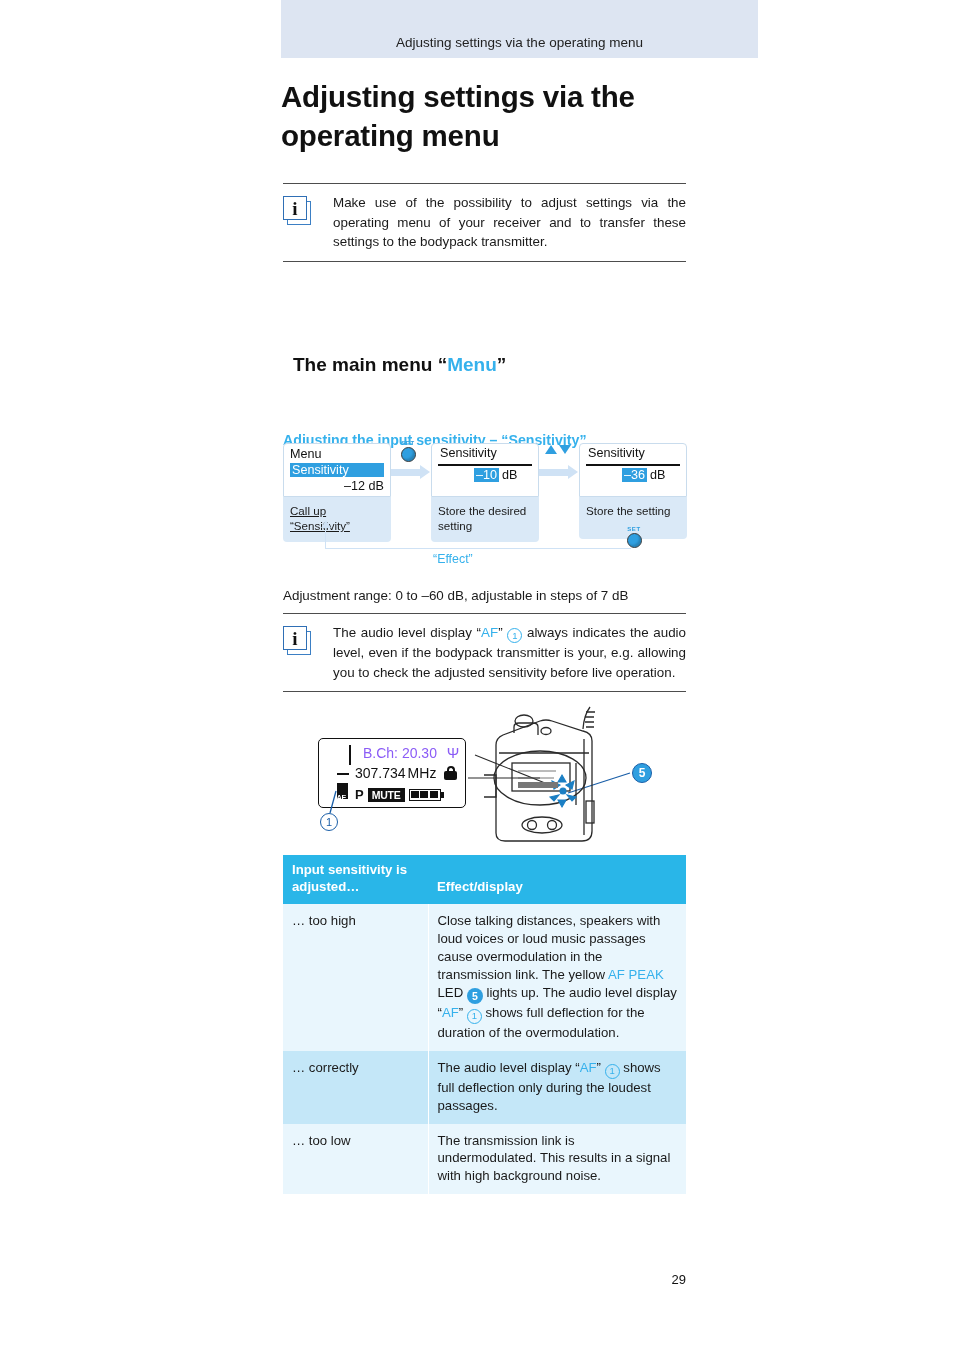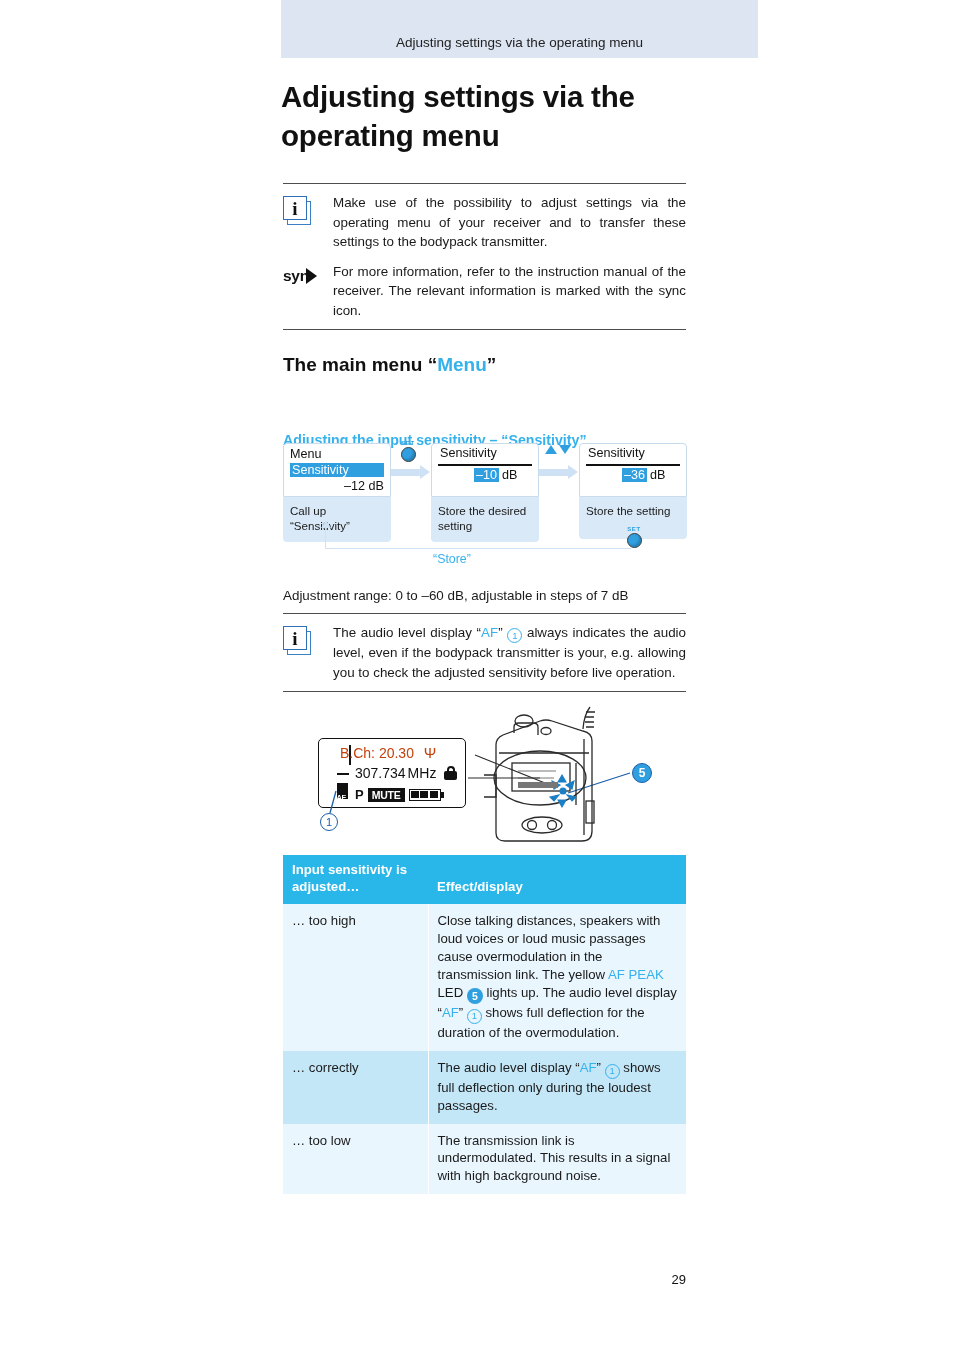--- a/index.html
+++ b/index.html
@@ -70,21 +70,21 @@
   }
   .icon-sync .tri {
     width: 0; height: 0; margin-left: -3px;
     border-left: 11px solid #111;
     border-top: 8px solid transparent;
     border-bottom: 8px solid transparent;
   }
 
   
   h2.sec {
-    position: absolute; left: 283px; margin: 0;
+    position: absolute; left: 293px; margin: 0;
     font-size: 19px; font-weight: bold; color: #111;
   }
   h2.sec .blue { color: #35b1ec; }
   h3.sub {
     position: absolute; left: 283px; margin: 0;
     font-size: 14.2px; font-weight: bold; color: #35b1ec;
   }
 
   
   .flow { position: absolute; left: 283px; top: 443px; width: 405px; height: 130px; }
@@ -150,21 +150,21 @@
   }
 
   
   .figure { position: absolute; left: 300px; top: 705px; width: 390px; height: 145px; }
 
   .lcd-callout {
     position: absolute; left: 18px; top: 33px; width: 148px; height: 70px;
     border: 1.8px solid #111; border-radius: 5px; background: #fff;
   }
   .lcd-in { position: absolute; left: 8px; top: 5px; right: 5px; bottom: 4px; }
-  .lcd-r1 { position: absolute; left: 13px; top: 0px; font-size: 14px; color: #c2410c; white-space: nowrap; text-align: center; }
+  .lcd-r1 { position: absolute; left: 36px; top: 0px; font-size: 14px; color: #8b5cf6; white-space: nowrap; text-align: center; }
   .lcd-r2 { position: absolute; left: 28px; top: 21px; font-size: 14px; color: #111; white-space: nowrap; }
   .lcd-r3 { position: absolute; left: 28px; top: 43px; font-size: 11.5px; color: #111;
             display:flex; align-items:center; gap:4px; white-space: nowrap; }
   .lcd-vbar { position: absolute; left: 22px; top: 1px; width: 2.4px; height: 20px; background: #111; }
   .lcd-dash { position: absolute; left: 10px; top: 29px; width: 12px; height: 2.4px; background: #111; }
   .af-blk { position: absolute; left: 10px; top: 39px; width: 11px; height: 16px; background: #111; }
   .af-lbl { position: absolute; left: 9.5px; top: 49px; font-size: 7.5px; font-weight: bold;
             color: #fff; letter-spacing: -.3px; }
   .mute-box { border: 1.7px solid #111; background: #111; color: #fff;
               font-size: 10.5px; font-weight: bold; padding: 0px 3px; letter-spacing: -.2px; }
@@ -242,45 +242,36 @@
     <div class="note-icon-cell">
       <div class="icon-info">
         <div class="sheet-b"></div>
           <div class="sheet-f"></div>
           <div class="glyph">i</div>
       </div>
     </div>
     <div class="note-text">Make use of the possibility to adjust settings via the operating menu of your receiver and to transfer these settings to the bodypack transmitter.</div>
   </div>
 
-  <div class="note-row" style="margin-top:10px;">
-    <div class="note-icon-cell">
-      <div class="icon-sync">
-        <span class="word">syn</span>
-        <span class="tri"></span>
-      </div>
-    </div>
-    <div class="note-text">For more information, refer to the instruction manual of the receiver. The relevant information is marked with the sync icon.</div>
-  </div>
 
 </div>
 
 <h2 class="sec" style="top:354px;"><span>The main menu “</span><span class="blue">Menu</span><span>”</span></h2>
 
 <h3 class="sub" style="top:432px;">Adjusting the input sensitivity – “Sensitivity”</h3>
 
 <div class="flow">
 
   <div class="fbox" style="left:0px; top:0px;">
     <div class="screen">
       <div class="scr-line" style="left:6px; top:3px;">Menu</div>
       <div class="scr-line hl" style="left:6px; top:19px; padding:0 2px; width:94px;">Sensitivity</div>
       <div class="scr-line" style="right:6px; top:35px;">–12 dB</div>
     </div>
-    <div class="caption"><span style="white-space:pre-line;">Call up
+    <div class="caption"><span style="white-space:pre-line;text-decoration:underline;">Call up
 “Sensitivity”</span></div>
   </div>
 
   <div class="knob" style="left:114px; top:-3px;">
     <div class="lbl">SET</div>
     <div class="dot"></div>
   </div>
   <div class="farrow" style="left:108px; top:26px; width:30px;"></div>
 
   <div class="fbox" style="left:148px; top:0px;">
@@ -305,21 +296,21 @@
       <div class="scr-line" style="left:42px; top:24px;"><span class="hl" style="padding:0 2px;">–36</span><span style="margin-left:3px;">dB</span></div>
     </div>
     <div class="caption">Store the setting</div>
   </div>
 
   <div class="retline" style="left:42px; top:84px; width:306px; height:22px;"></div>
   <div class="knob" style="left:340px; top:83px;">
     <div class="lbl">SET</div>
     <div class="dot"></div>
   </div>
-  <div class="stored-lbl" style="left:150px; top:109px;">“Store”</div>
+  <div class="stored-lbl" style="left:150px; top:109px;">“Effect”</div>
 </div>
 
 <div class="para" style="top:586px; width:405px;">Adjustment range: 0 to –60 dB, adjustable in steps of 7 dB</div>
 
 <div class="note-block" style="top:613px;">
   <div class="note-row">
     <div class="note-icon-cell">
       <div class="icon-info">
         <div class="sheet-b"></div>
           <div class="sheet-f"></div>

